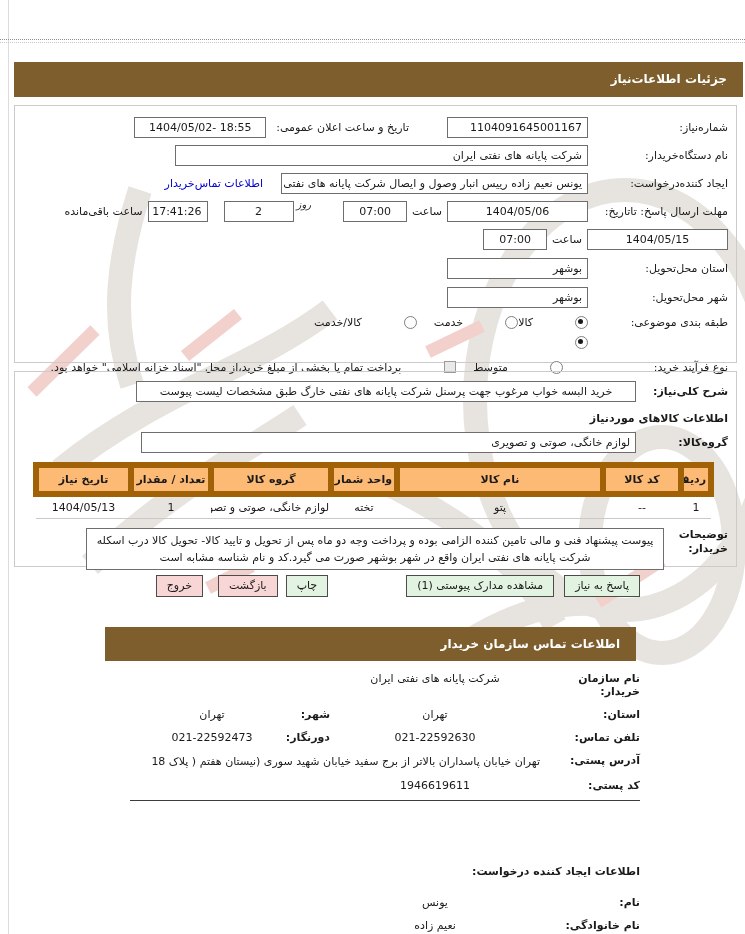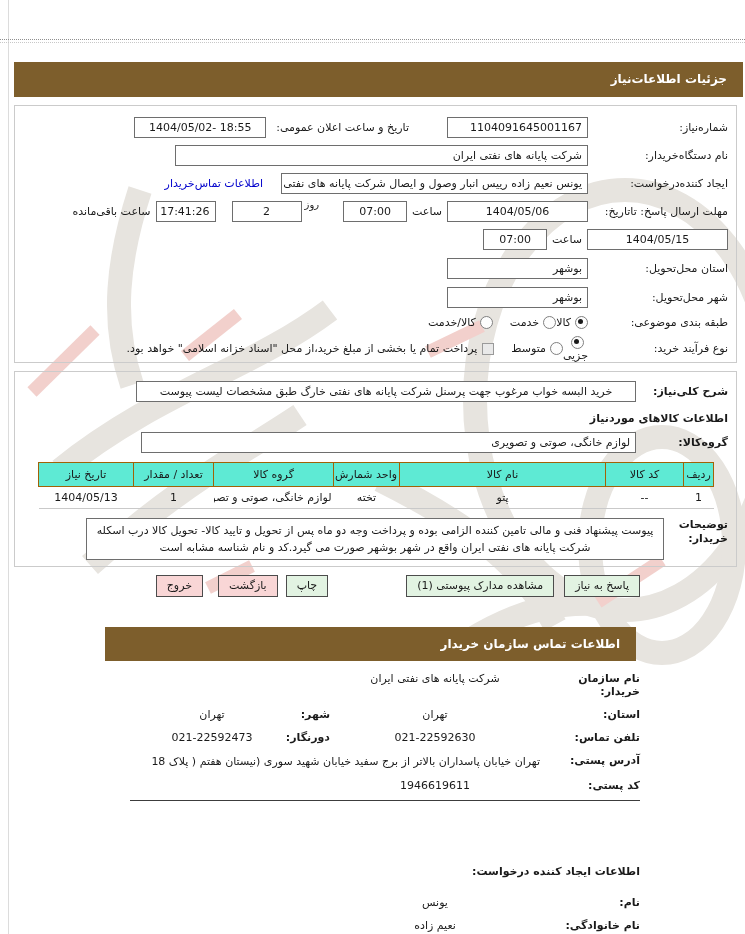--- a/index.html
+++ b/index.html
@@ -26,24 +26,24 @@
   .box{flex:none;box-sizing:border-box;border:1px solid #6e6e6e;background:#fff;height:21px;line-height:19px;padding:0 5px;text-align:right;overflow:hidden;white-space:nowrap;}
   .c{text-align:center;}
   .num{direction:ltr;unicode-bidi:isolate;}
   .link{color:#0000cc;text-decoration:none;cursor:pointer;}
   .tiny{font-size:10px;}
   .word{margin:0 5px;}
 
   .radio{flex:none;width:11px;height:11px;border:1px solid #808080;border-radius:50%;background:#fdfdfd;position:relative;display:inline-block;margin-left:4px;}
   .radio.sel::after{content:"";position:absolute;left:2px;top:2px;width:5px;height:5px;border-radius:50%;background:#1a1a1a;}
   .chk{flex:none;width:10px;height:10px;border:1px solid #9a9a9a;background:#e9e9e9;display:inline-block;margin-left:5px;}
-  .opt{display:flex;align-items:center;margin-left:17px;}
+  .opt{display:flex;align-items:flex-start;margin-left:17px;gap:38px;}
 
   table.goods{border-collapse:collapse;margin-right:14px;width:675px;table-layout:fixed;}
-  table.goods th{background:#5eead4;border:1px solid #a16207;font-weight:normal;height:23px;padding:0 2px;overflow:hidden;white-space:nowrap;}
+  table.goods th{background:#fdba74;border:6px solid #a16207;font-weight:bold;height:23px;padding:0 2px;overflow:hidden;white-space:nowrap;}
   table.goods td{border-bottom:1px solid #c9c9c9;height:21px;text-align:center;padding:0 2px;overflow:hidden;white-space:nowrap;}
 
   .notesbox{border:1px solid #6e6e6e;background:#fff;width:578px;min-height:40px;box-sizing:border-box;padding:3px 6px;text-align:center;line-height:1.55;}
 
   #btnrow{position:absolute;top:575px;right:105px;left:140px;display:flex;align-items:center;}
   .btn{flex:none;border:1px solid #4c4c4c;height:22px;line-height:20px;box-sizing:border-box;padding:0 10px;cursor:pointer;white-space:nowrap;}
   .green{background:#e2f3e2;}
   .pink{background:#f9d6d6;}
 
   #contact{position:absolute;top:672px;left:105px;right:105px;}
@@ -107,21 +107,21 @@
       <span class="lbl">ایجاد کننده‌درخواست:</span>
       <div class="box" style="width:307px;">یونس نعیم زاده رییس انبار وصول و ایصال شرکت پایانه های نفتی ایران</div>
       <a class="link" style="margin-right:18px;">اطلاعات تماس‌خریدار</a>
     </div>
 
     <div class="row" style="margin-top:7px;">
       <span class="lbl">مهلت ارسال پاسخ: تاتاریخ:</span>
       <div class="box c" style="width:141px;"><span class="num">1404/05/06</span></div>
       <span class="word">ساعت</span>
       <div class="box c" style="width:64px;"><span class="num">07:00</span></div>
-      <span class="tiny" style="margin-right:24px;align-self:flex-start;margin-top:-2px;">روز</span>
+      <span class="tiny" style="margin-right:32px;align-self:flex-start;margin-top:-2px;font-style:italic;">روز</span>
       <div class="box c" style="width:70px;margin-right:3px;"><span class="num">2</span></div>
       <div class="box c" style="width:60px;margin-right:16px;"><span class="num">17:41:26</span></div>
       <span class="word">ساعت باقی‌مانده</span>
     </div>
 
     <div class="row" style="margin-top:7px;">
       <div class="box c" style="width:141px;"><span class="num">1404/05/15</span></div>
       <span class="word">ساعت</span>
       <div class="box c" style="width:64px;"><span class="num">07:00</span></div>
     </div>

